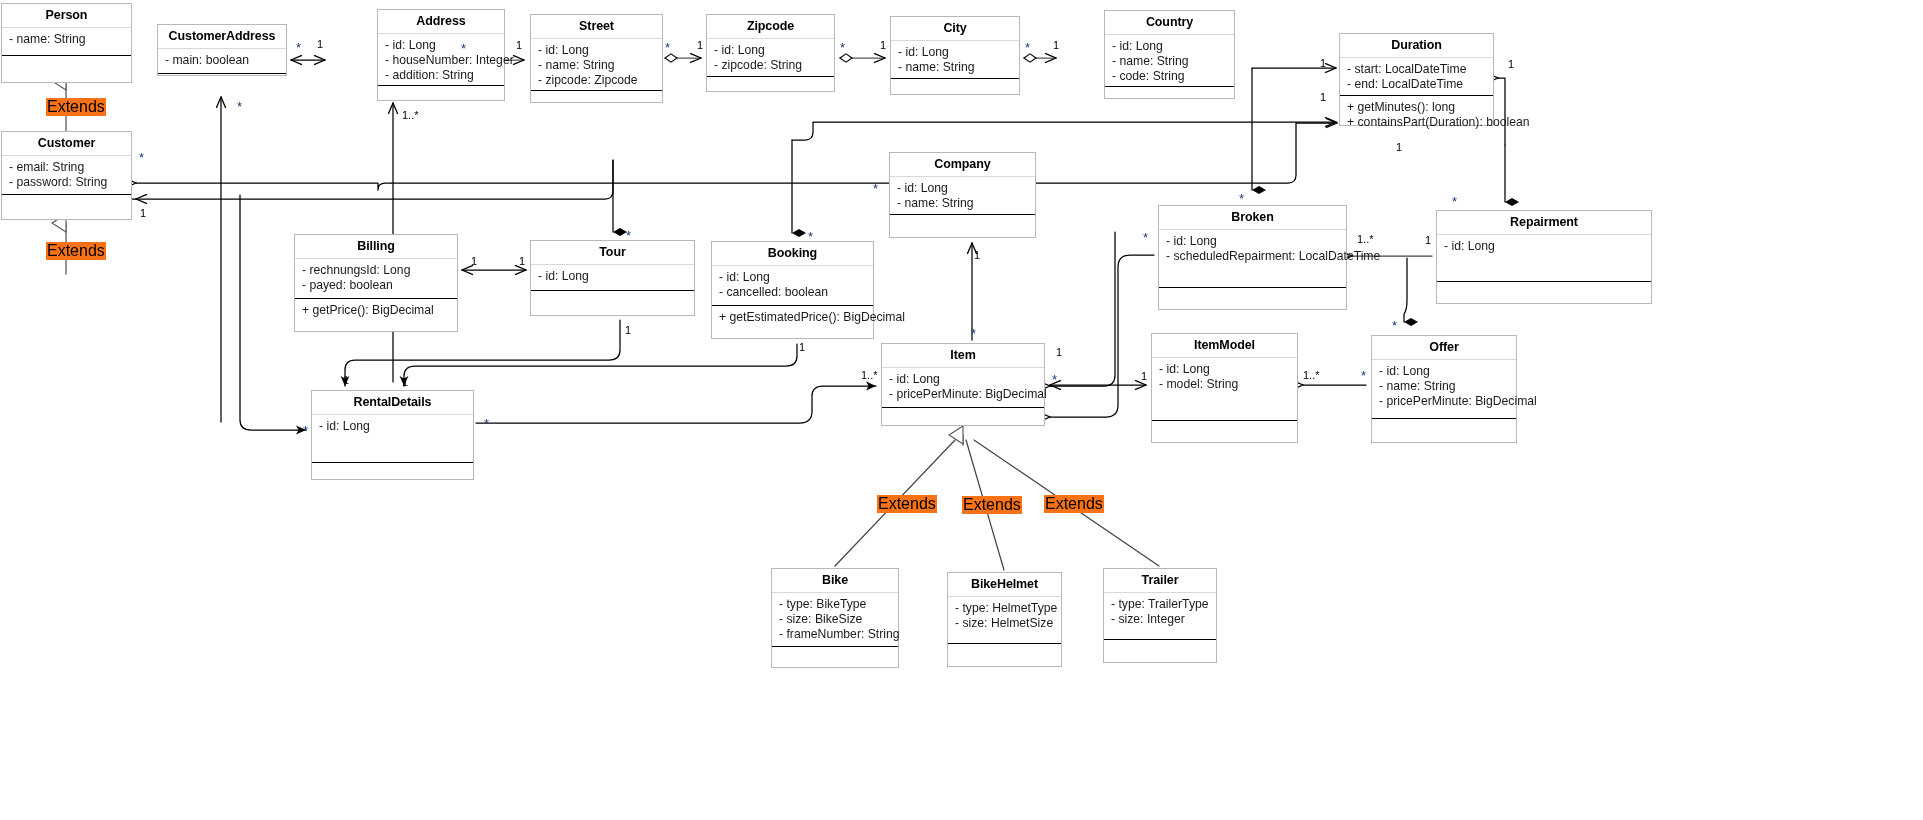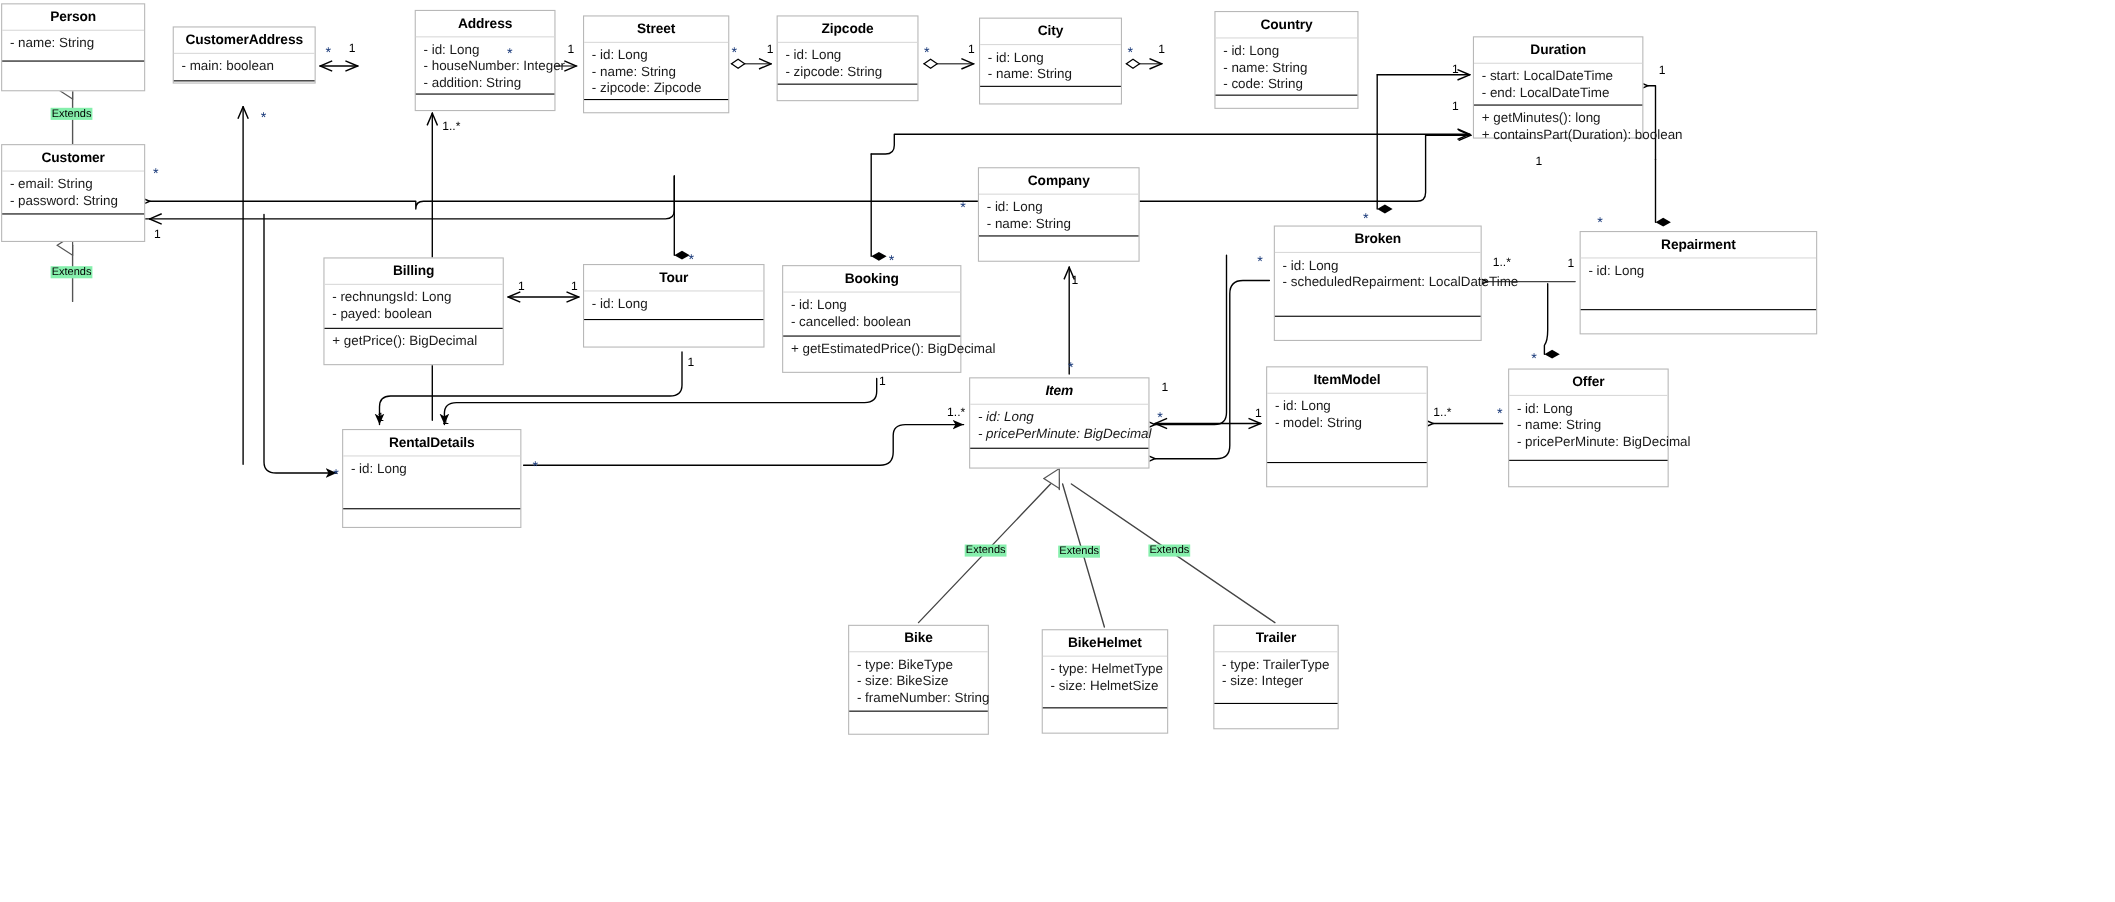--- a/index.html
+++ b/index.html
@@ -70,25 +70,25 @@
     z-index: 7;
     line-height: 11px;
     white-space: nowrap;
   }
   .mult.star {
     font-size: 13px;
     color: #1a3a7a;
   }
   .edge-label {
     position: absolute;
-    font-size: 10px;
+    font-size: 16px;
     color: #000000;
     z-index: 7;
     white-space: nowrap;
-    background: #86efac;
+    background: #f97316;
     padding: 0 1px;
   }
 </style>
 </head>
 <body>
 
 <div id="canvas">
 
   <svg id="edges" viewBox="0 0 1923 820" xmlns="http://www.w3.org/2000/svg">
     <defs>
@@ -315,21 +315,21 @@
   </div>
 
   <div class="uml-class" style="left:1436px; top:210px; width:216px; height:94px;">
     <div class="uml-title">Repairment</div>
     <div class="uml-attrs" style="height:47px;">
       <div>- id: Long</div>
     </div>
     <div class="uml-ops"></div>
   </div>
 
-  <div class="uml-class" style="left:881px; top:343px; width:164px; height:83px;font-style:italic;">
+  <div class="uml-class" style="left:881px; top:343px; width:164px; height:83px;">
     <div class="uml-title">Item</div>
     <div class="uml-attrs" style="height:40px;">
       <div>- id: Long</div>
       <div>- pricePerMinute: BigDecimal</div>
     </div>
     <div class="uml-ops"></div>
   </div>
 
   <div class="uml-class" style="left:1151px; top:333px; width:147px; height:110px;">
     <div class="uml-title">ItemModel</div>

